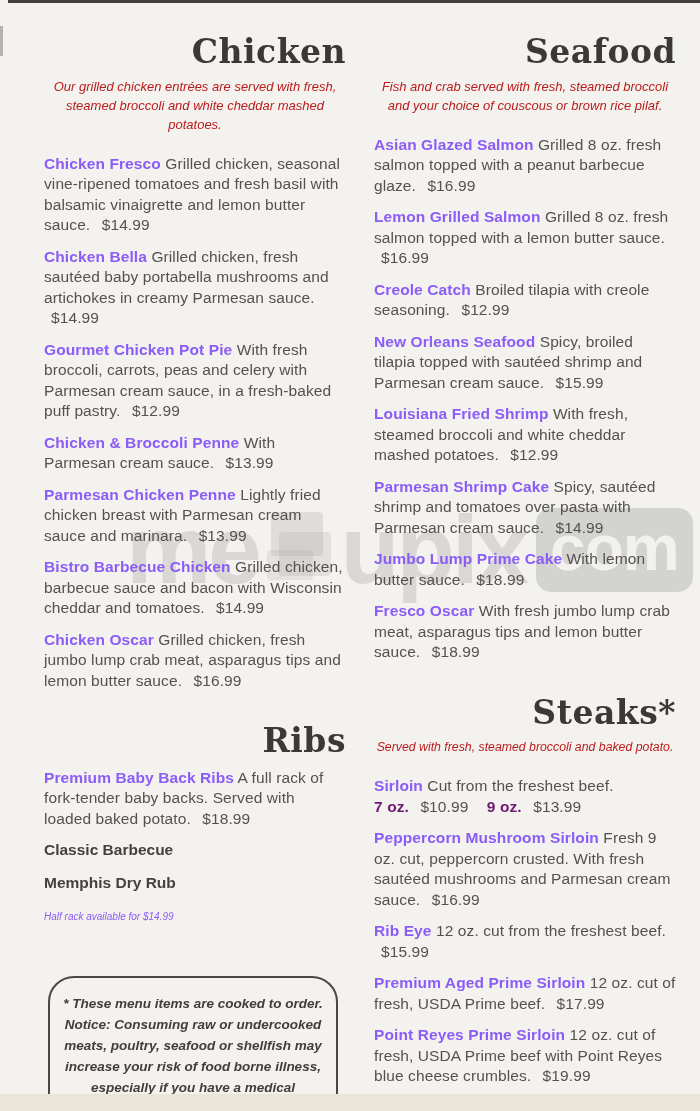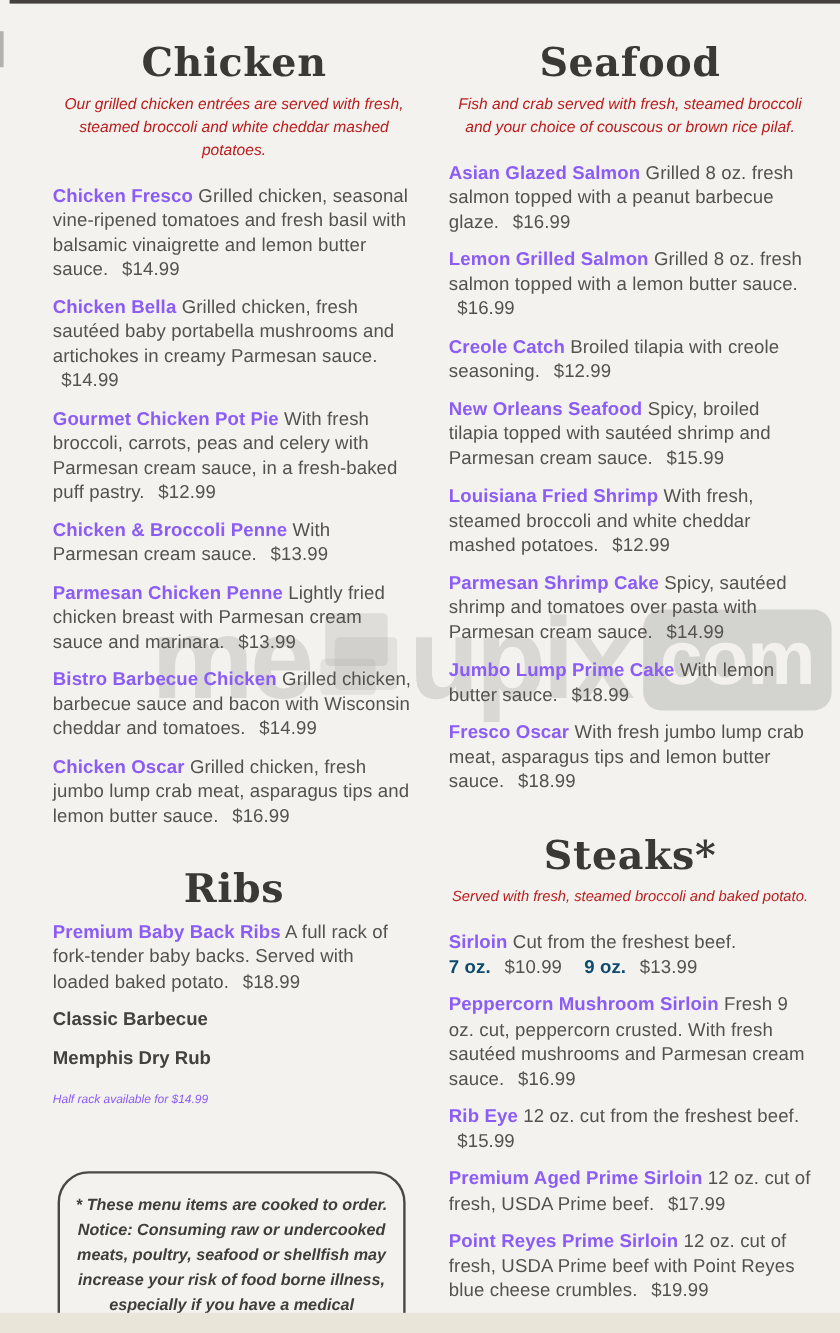--- a/index.html
+++ b/index.html
@@ -21,21 +21,21 @@
     padding:34px 24px 0 44px;
   }
   .col-left{width:302px;margin-right:28px;flex:none;}
   .col-right{width:302px;flex:none;}
 
   .sec-title{
     font-family:"DejaVu Serif", serif;
     font-weight:bold;
     font-size:33px;
     line-height:1.1;
-    text-align:center;
+    text-align:right;
     color:#3b3936;
     margin:0 0 8px 0;
     letter-spacing:.5px;
   }
   .sec-sub{
     font-style:italic;
     font-size:13px;
     line-height:1.45;
     color:#b91c1c;
     text-align:center;
@@ -45,21 +45,21 @@
 
   .item{
     font-size:15.5px;
     line-height:20.5px;
     margin:0 0 11px 0;
     letter-spacing:.1px;
   }
   .iname{font-weight:bold;color:#8b5cf6;}
   .iprice{margin-left:7px;}
   .price-line{display:block;}
-  .psize{font-weight:bold;color:#0c4a6e;}
+  .psize{font-weight:bold;color:#701a75;}
   .pval{margin:0 14px 0 7px;text-align:right;}
   .pval:last-child{margin-right:0;}
 
   .opt-line{
     font-weight:bold;color:#45423d;
     font-size:15.5px;line-height:20.5px;
     margin:0 0 12px 0;
   }
   .sec-note{
     font-style:italic;

